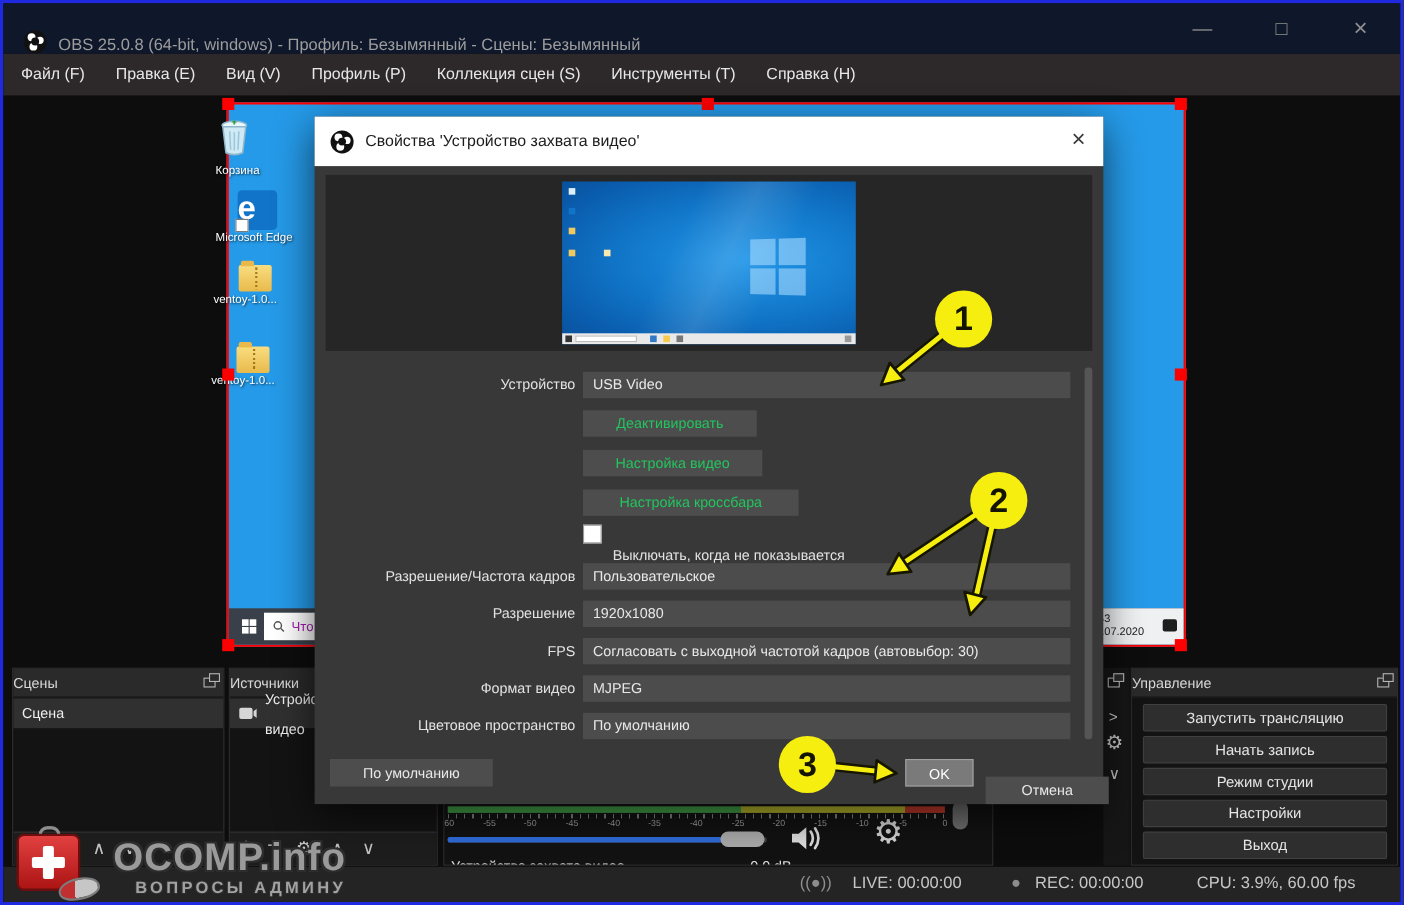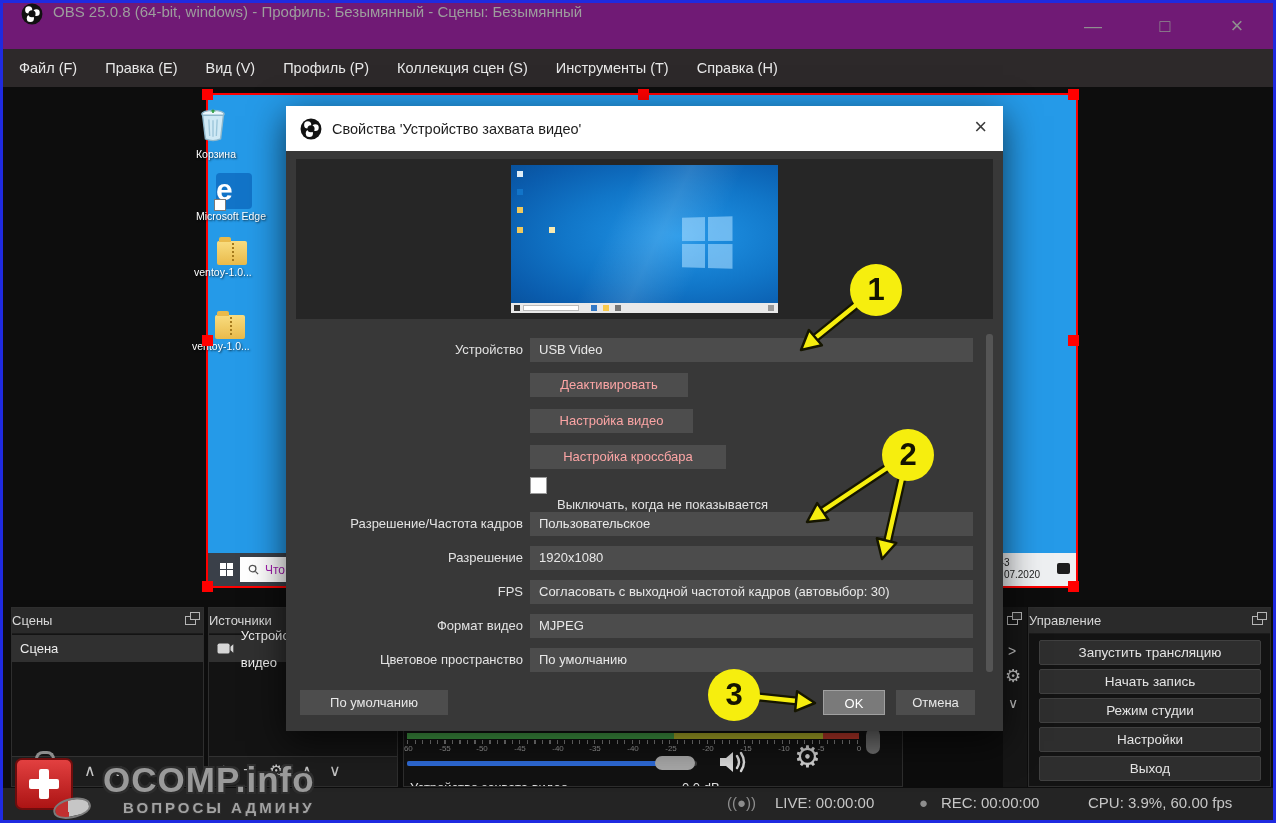--- a/index.html
+++ b/index.html
@@ -3,21 +3,21 @@
 <meta charset="utf-8">
 <style>
   html,body{margin:0;padding:0;background:#555;}
   *{box-sizing:border-box;}
   #screen{
     position:relative;width:1276px;height:823px;
     border:3px solid #1f2ae0;background:#0d0d0d;overflow:hidden;
     font-family:"Liberation Sans","DejaVu Sans",sans-serif;
   }
   
-  .titlebar{position:absolute;left:0;top:0;width:1270px;height:46px;background:#701a75;display:flex;align-items:flex-start;}
+  .titlebar{position:absolute;left:0;top:0;width:1270px;height:46px;background:#0f172a;display:flex;align-items:flex-end;}
   .obs-logo{width:22px;height:22px;margin-left:18px;flex:0 0 auto;}
   .win-title{margin-left:10px;font-size:15px;color:#9d9d9d;}
   .win-controls{position:absolute;right:0;top:0;height:46px;display:flex;}
   .win-controls span{width:72px;height:46px;display:flex;align-items:center;justify-content:center;color:#8f8f8f;font-size:18px;}
   .menubar{position:absolute;left:0;top:46px;width:1270px;height:38px;background:#2d292a;display:flex;align-items:center;gap:28px;padding-left:16px;}
   .menubar span{color:#e8e8e8;font-size:14.5px;}
   .stage{position:absolute;left:0;top:84px;width:1270px;height:701px;background:#0d0d0d;}
   
   .capture{position:absolute;left:203px;top:90px;width:872px;height:495px;background:#259ae8;border:2px solid #ff0000;z-index:5;}
   .handle{position:absolute;width:11px;height:11px;background:#ff0000;z-index:6;}
@@ -44,21 +44,21 @@
   .dlg-preview{position:absolute;left:10px;top:53px;width:697px;height:160px;background:#262626;}
   .thumb{position:absolute;left:215px;top:6px;width:267px;height:148px;background:radial-gradient(ellipse at 63% 48%, #2196e8 0%, #1176c8 48%, #0a5cad 80%, #084f98 100%);overflow:hidden;}
   .thumb .beam{position:absolute;inset:0;background:linear-gradient(115deg,transparent 38%,rgba(255,255,255,.12) 54%,transparent 70%);}
   .wlogo{position:absolute;left:170px;top:52px;width:52px;height:52px;display:grid;grid-template-columns:24px 24px;grid-template-rows:24px 24px;gap:3px;transform:perspective(120px) rotateY(-8deg);}
   .wlogo i{background:rgba(165,218,255,.6);}
   .thumb-icons i{position:absolute;width:6px;height:6px;}
   .thumb-taskbar{position:absolute;left:0;bottom:0;width:100%;height:10px;background:#e9e9e9;}
   .thumb-taskbar i{position:absolute;top:2px;width:6px;height:6px;}
   .frow-label{position:absolute;left:0;width:237px;text-align:right;font-size:13px;color:#e2e2e2;}
   .ffield{position:absolute;left:244px;width:443px;height:24px;background:#4c4c4c;color:#e8e8e8;font-size:13px;line-height:24px;padding-left:9px;overflow:hidden;white-space:nowrap;}
-  .fbtn{position:absolute;left:244px;height:24px;background:#4d4d4d;color:#fca5a5;font-size:13px;line-height:24px;text-align:center;}
+  .fbtn{position:absolute;left:244px;height:24px;background:#4d4d4d;color:#22c55e;font-size:13px;line-height:24px;text-align:center;}
   .chkbox{position:absolute;left:244px;width:17px;height:17px;background:#ffffff;border:1px solid #9a9a9a;}
   .chklbl{position:absolute;left:271px;font-size:13px;color:#e2e2e2;}
   .dlg-scroll{position:absolute;left:700px;top:228px;width:7px;height:338px;background:#555;border-radius:3px;}
   .dlg-btn{position:absolute;height:25px;background:#4d4d4d;color:#e8e8e8;font-size:13px;line-height:25px;text-align:center;}
   .dlg-ok{background:#7a7a7a;border:1px solid #a0a0a0;color:#fff;}
   
   .panel{position:absolute;background:#131313;border:1px solid #2e2e2e;z-index:10;overflow:hidden;}
   .phead{position:absolute;left:0;top:0;width:100%;height:26px;background:#2a2a2a;border-bottom:1px solid #1b1b1b;color:#d8d8d8;font-size:13px;text-align:left;line-height:26px;}
   .popup-icon{position:absolute;right:7px;top:8px;width:11px;height:9px;border:1px solid #b5b5b5;}
   .popup-icon::after{content:"";position:absolute;width:8px;height:6px;border:1px solid #b5b5b5;top:-5px;right:-5px;background:#2a2a2a;}
@@ -351,21 +351,21 @@
     <span class="frow-label" style="top:512px">Формат видео</span>
     <div class="ffield" style="top:508px"><span>MJPEG</span></div>
 
     <span class="frow-label" style="top:546px">Цветовое пространство</span>
     <div class="ffield" style="top:542px"><span>По умолчанию</span></div>
 
     <div class="dlg-scroll"></div>
 
     <div class="dlg-btn" style="left:14px;top:584px;width:148px">По умолчанию</div>
     <div class="dlg-btn dlg-ok" style="left:537px;top:584px;width:62px">OK</div>
-    <div class="dlg-btn" style="left:610px;top:584px;width:79px">Отмена</div>
+    <div class="dlg-btn" style="left:610px;top:600px;width:112px">Отмена</div>
   </div>
 
   
   <div class="wm wm-handle"></div>
   <div class="wm wm-kit"></div>
   <div class="wm wm-mouse"></div>
   <div class="wm wm-title">OCOMP.info</div>
   <div class="wm wm-sub">ВОПРОСЫ АДМИНУ</div>
 
   

